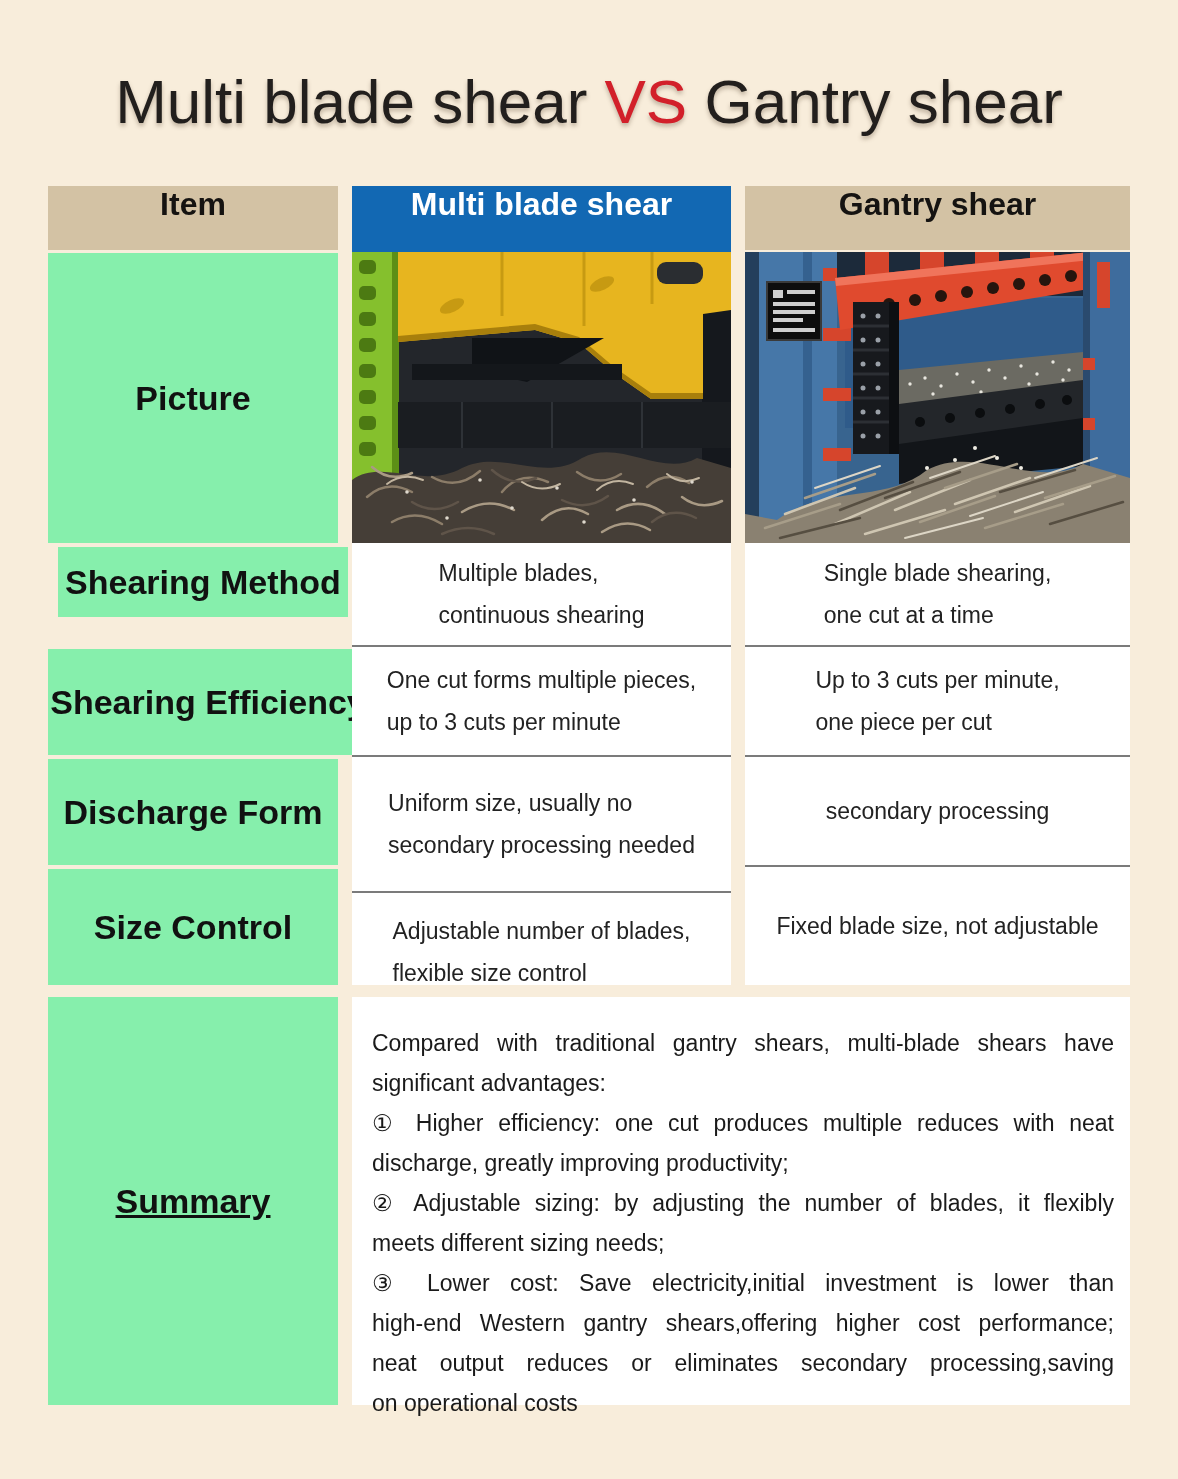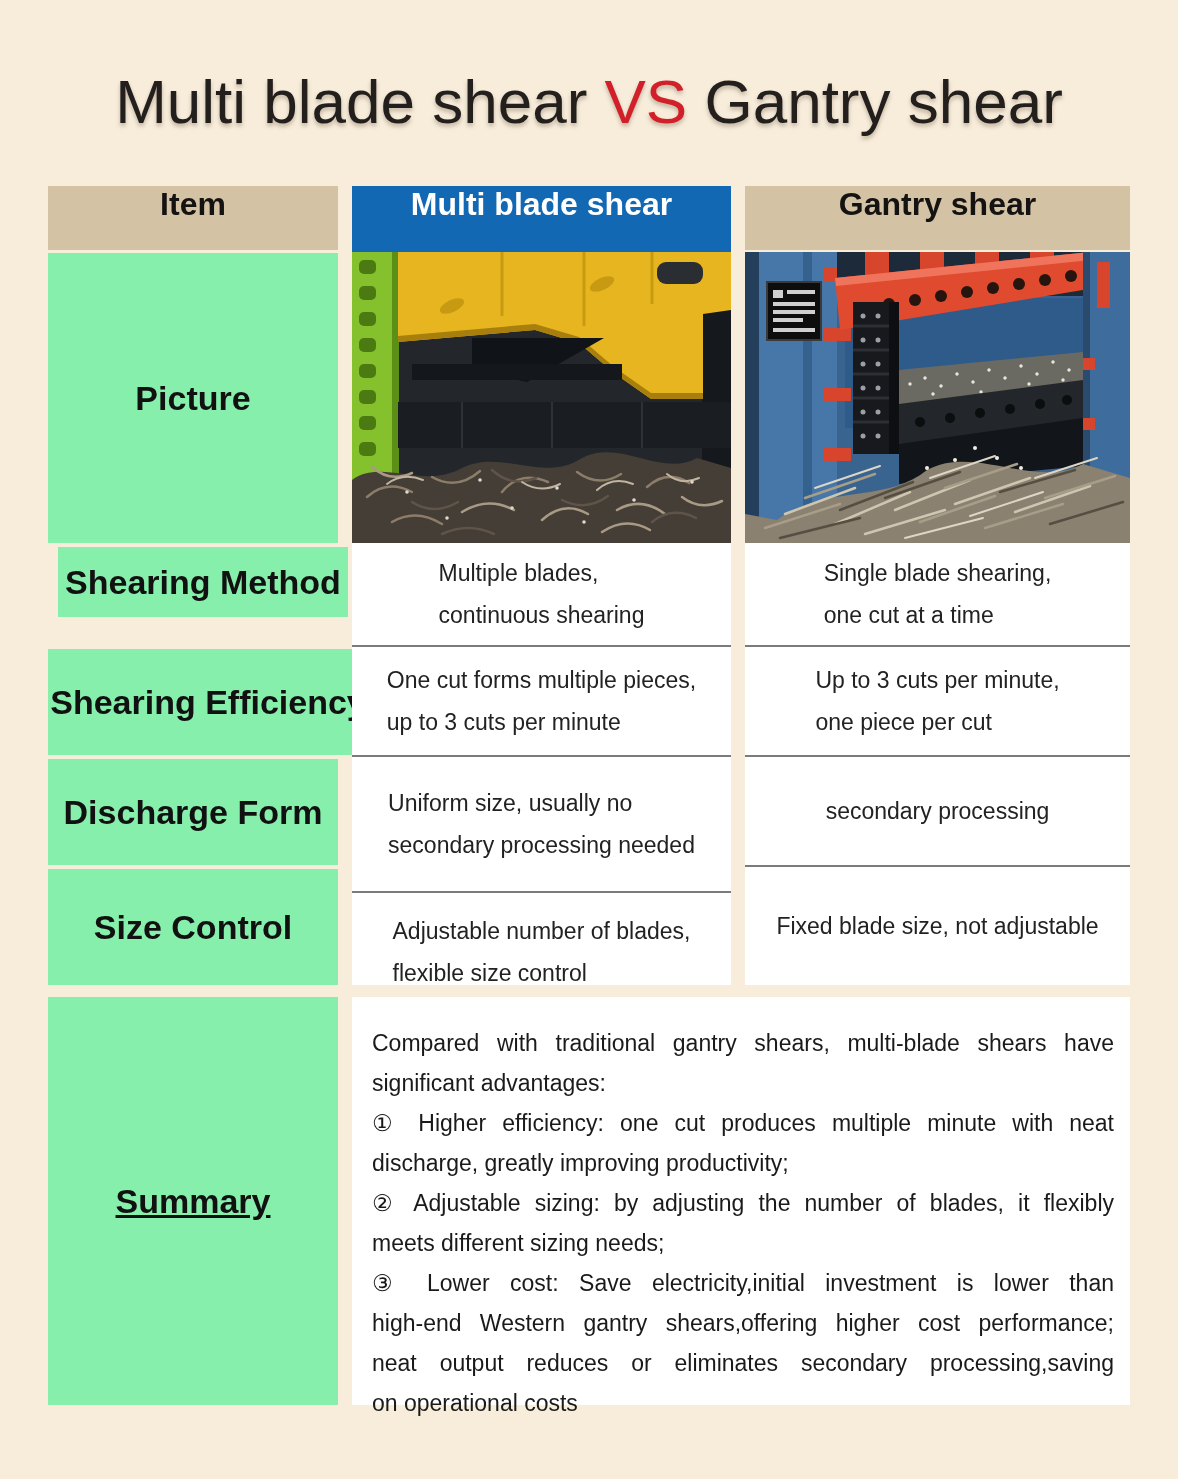--- a/index.html
+++ b/index.html
@@ -387,21 +387,21 @@
       </div>
     </div>
   </div>
 
   <div class="abs summary-block" style="left:304px;top:811px;width:778px;height:408px;">
     <div class="sum-para">
       <div class="sum-line">Compared with traditional gantry shears, multi-blade shears have</div>
       <div class="sum-line">significant advantages:</div>
     </div>
     <div class="sum-para">
-      <div class="sum-line">① Higher efficiency: one cut produces multiple minute with neat</div>
+      <div class="sum-line">① Higher efficiency: one cut produces multiple reduces with neat</div>
       <div class="sum-line">discharge, greatly improving productivity;</div>
     </div>
     <div class="sum-para">
       <div class="sum-line">② Adjustable sizing: by adjusting the number of blades, it flexibly</div>
       <div class="sum-line">meets different sizing needs;</div>
     </div>
     <div class="sum-para">
       <div class="sum-line">③ Lower cost: Save electricity,initial investment is lower than</div>
       <div class="sum-line">high-end Western gantry shears,offering higher cost performance;</div>
       <div class="sum-line">neat output reduces or eliminates secondary processing,saving</div>

